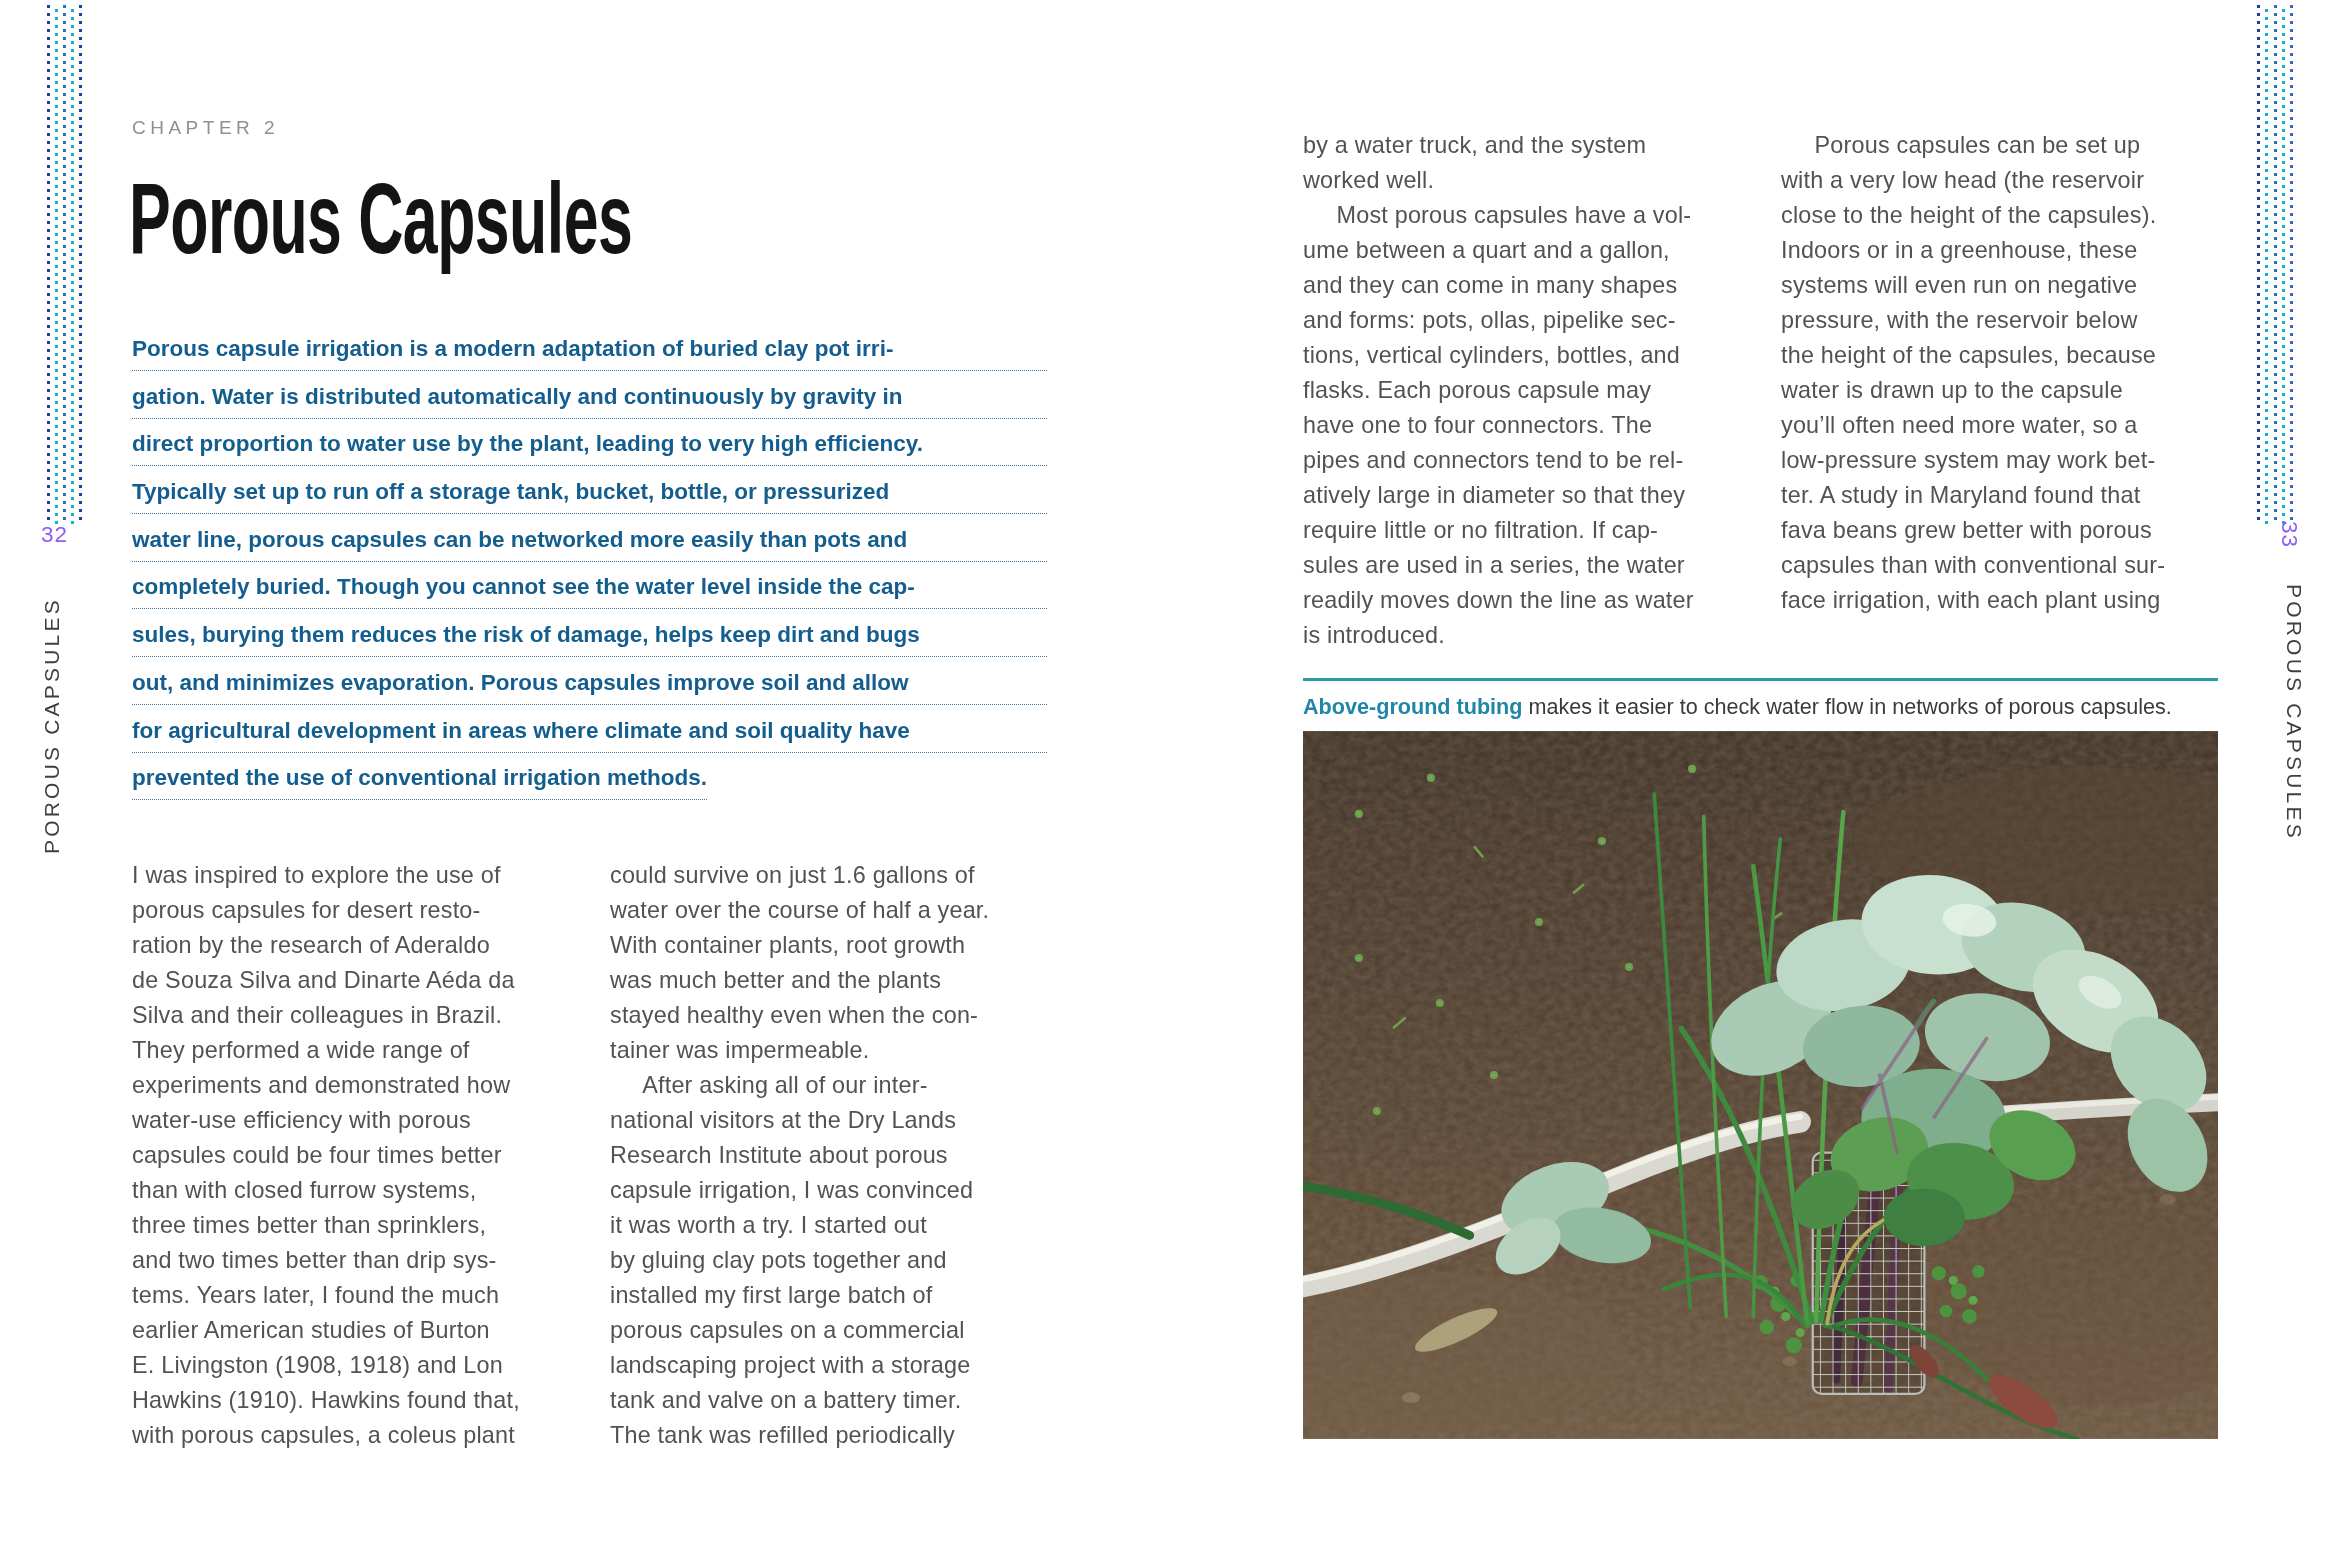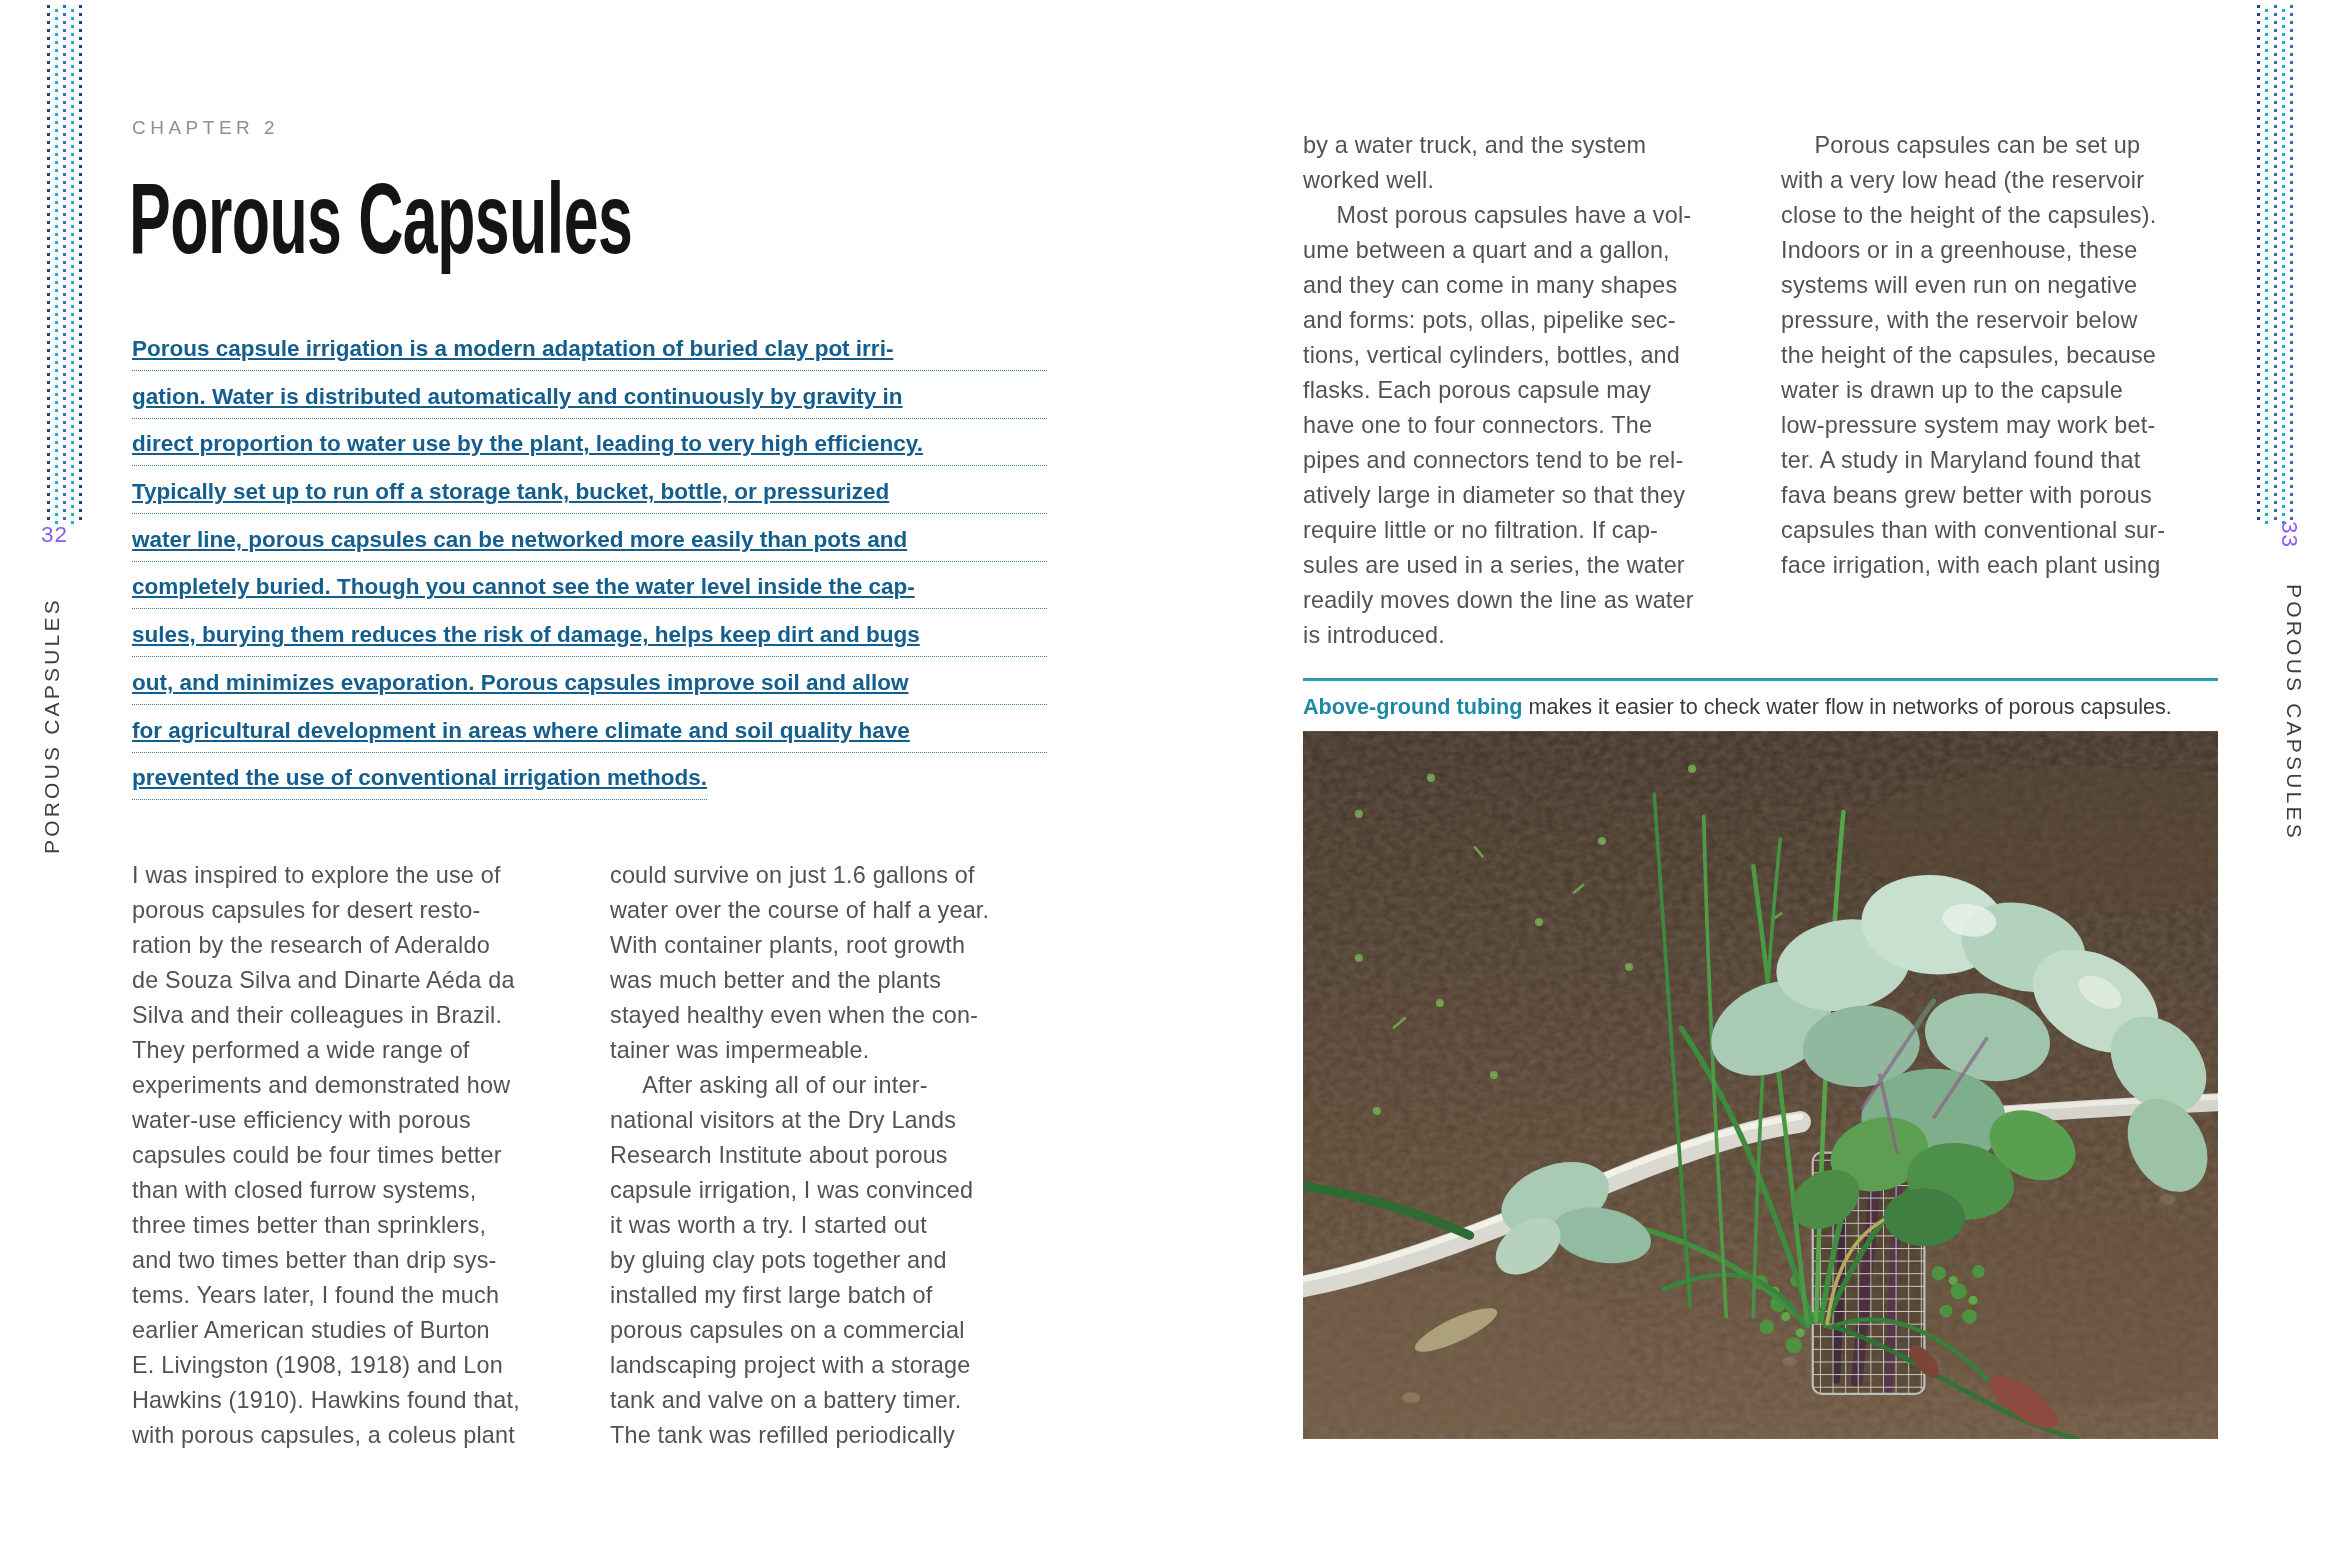--- a/index.html
+++ b/index.html
@@ -16,21 +16,21 @@
   .pageno-r{transform:rotate(90deg);transform-origin:left top;}
   .vlabel{position:absolute;font-size:21px;color:#3f3f3f;letter-spacing:3.2px;white-space:nowrap;}
   .vlabel-l{transform:rotate(-90deg);transform-origin:left top;}
   .vlabel-r{transform:rotate(90deg);transform-origin:left top;}
   
   .kicker{position:absolute;left:132px;top:117px;font-size:19px;letter-spacing:4.5px;color:#8f8f8f;}
   .title{position:absolute;left:129px;top:168px;font-size:101px;font-weight:700;color:#141414;
     line-height:1.0;white-space:nowrap;transform:scaleX(.62);transform-origin:left top;letter-spacing:-0.9px;}
   .intro{position:absolute;left:132px;top:335px;width:915px;}
   .intro-line{font-size:22.5px;font-weight:700;color:#135e8e;line-height:27px;white-space:pre;
-    padding-bottom:8px;border-bottom:1.8px dotted #4379a5;margin-bottom:11.7px;text-decoration:underline;}
+    padding-bottom:8px;border-bottom:1.8px dotted #4379a5;margin-bottom:11.7px;}
   .intro-line.intro-last{width:-moz-fit-content;width:fit-content;}
   .bodycols{position:absolute;display:flex;gap:41px;}
   .bodycols .col{flex:1 1 0;}
   .cols-left{left:132px;top:858px;width:915px;}
   .cols-right{left:1303px;top:128px;width:915px;}
   .body-line{font-size:23.4px;color:#525252;line-height:35px;white-space:pre;letter-spacing:0.2px;}
   
   .rule{position:absolute;left:1303px;top:678px;width:915px;height:2.7px;background:#2a9dab;}
   .caption{position:absolute;left:1303px;top:694px;width:915px;font-size:21.6px;color:#3a3a3a;white-space:nowrap;}
   .caption b{color:#1e87a7;font-weight:700;}
@@ -139,20 +139,21 @@
       </div>
     <div class="col">
         <div class="body-line">     Porous capsules can be set up</div>
         <div class="body-line">with a very low head (the reservoir</div>
         <div class="body-line">close to the height of the capsules).</div>
         <div class="body-line">Indoors or in a greenhouse, these</div>
         <div class="body-line">systems will even run on negative</div>
         <div class="body-line">pressure, with the reservoir below</div>
         <div class="body-line">the height of the capsules, because</div>
         <div class="body-line">water is drawn up to the capsule</div>
+        <div class="body-line">you’ll often need more water, so a</div>
         <div class="body-line">low-pressure system may work bet-</div>
         <div class="body-line">ter. A study in Maryland found that</div>
         <div class="body-line">fava beans grew better with porous</div>
         <div class="body-line">capsules than with conventional sur-</div>
         <div class="body-line">face irrigation, with each plant using</div>
       </div>
   </div>
 
   <div class="rule"></div>
   <div class="caption"><b>Above-ground tubing</b><span> makes it easier to check water flow in networks of porous capsules.</span></div>

